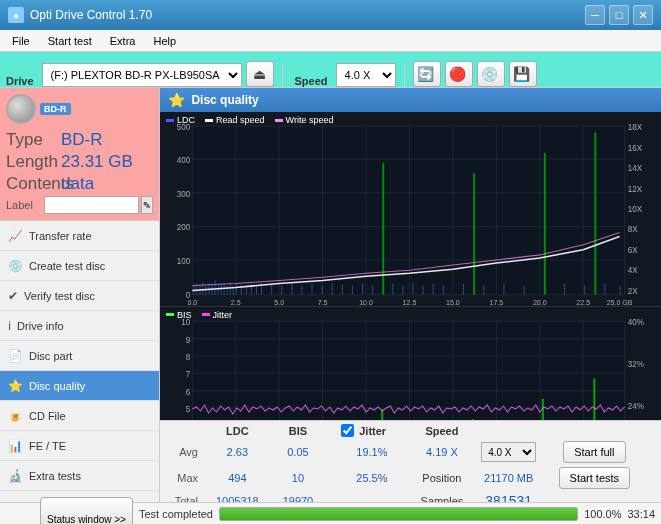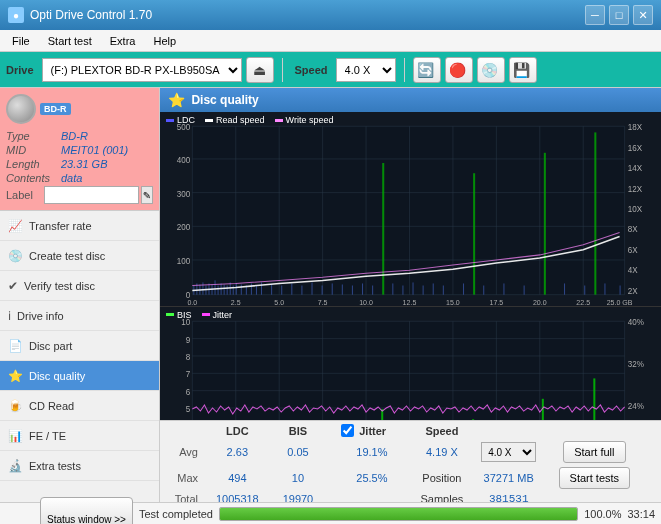--- a/index.html
+++ b/index.html
@@ -28,25 +28,25 @@
       height: 22px;
       display: flex;
       align-items: center;
       padding: 8px 4px;
       gap: 2px;
     }
     .menu-item { padding: 2px 8px; cursor: pointer; font-size: 11px; color: #000; border-radius: 2px; }
 
     
     .toolbar {
-      background: #14b8a6;
+      background: #5eead4;
       border-bottom: 1px solid #ccc;
       height: 36px;
       display: flex;
-      align-items: center;
+      align-items: flex-end;
       padding: 0 6px;
       gap: 4px;
     }
     .toolbar-label { font-size: 11px; font-weight: 600; color: #333; margin-right: 4px; }
     .drive-select {
       height: 24px;
       border: 1px solid #aaa;
       background: white;
       font-size: 11px;
       padding: 0 4px;
@@ -93,21 +93,21 @@
     }
     .disc-icon { width: 30px; height: 30px; border-radius: 50%; background: radial-gradient(circle at 35% 35%, #ddd, #888); border: 2px solid #aaa; }
     .disc-type-badge {
       background: #4a90d9;
       color: white;
       font-size: 9px;
       font-weight: bold;
       padding: 1px 4px;
       border-radius: 2px;
     }
-    .disc-info-row { display: flex; font-size: 11px; margin-bottom: 2px; font-style: italic; }
+    .disc-info-row { display: flex; font-size: 17px; margin-bottom: 2px; }
     .disc-info-label { color: #555; width: 55px; }
     .disc-info-value { color: #1a5fb4; font-weight: 500; }
     .label-row { display: flex; align-items: center; margin-top: 2px; }
     .label-input { height: 18px; border: 1px solid #aaa; font-size: 10px; width: 95px; margin-left: 2px; }
     .label-edit-btn { width: 18px; height: 18px; margin-left: 2px; font-size: 10px; border: 1px solid #aaa; background: #e8e8e8; cursor: pointer; display: flex; align-items: center; justify-content: center; }
 
     .nav-list { flex: 1; }
     .nav-item {
       height: 30px;
       display: flex;
@@ -287,24 +287,20 @@
     <div class="disc-section">
       <div class="disc-header">
         <div class="disc-icon"></div>
         <span class="disc-type-badge">BD-R</span>
       </div>
       <div class="disc-info-row">
         <span class="disc-info-label">Type</span>
         <span class="disc-info-value">BD-R</span>
       </div>
       <div class="disc-info-row">
-        <span class="disc-info-label">MID</span>
-        <span class="disc-info-value">MEIT01 (001)</span>
-      </div>
-      <div class="disc-info-row">
         <span class="disc-info-label">Length</span>
         <span class="disc-info-value">23.31 GB</span>
       </div>
       <div class="disc-info-row">
         <span class="disc-info-label">Contents</span>
         <span class="disc-info-value">data</span>
       </div>
       <div class="label-row">
         <span class="disc-info-label">Label</span>
         <input class="label-input" type="text" value="" style="">
@@ -332,21 +328,21 @@
       <div class="nav-item">
         <span class="nav-icon">📄</span>
         <span>Disc part</span>
       </div>
       <div class="nav-item active">
         <span class="nav-icon">⭐</span>
         <span>Disc quality</span>
       </div>
       <div class="nav-item">
         <span class="nav-icon">🍺</span>
-        <span>CD Read</span>
+        <span>CD File</span>
       </div>
       <div class="nav-item">
         <span class="nav-icon">📊</span>
         <span>FE / TE</span>
       </div>
       <div class="nav-item">
         <span class="nav-icon">🔬</span>
         <span>Extra tests</span>
       </div>
     </div>
@@ -626,33 +622,33 @@
               <button class="start-btn">Start full</button>
             </td>
           </tr>
           <tr>
             <td class="row-label">Max</td>
             <td class="blue">494</td>
             <td class="blue">10</td>
             <td></td>
             <td class="blue">25.5%</td>
             <td style="font-size:11px;color:#333;">Position</td>
-            <td style="font-size:11px;color:#1a5fb4;">37271 MB</td>
+            <td style="font-size:11px;color:#1a5fb4;">21170 MB</td>
             <td>
               <button class="start-btn">Start tests</button>
             </td>
           </tr>
           <tr>
             <td class="row-label">Total</td>
             <td class="blue">1005318</td>
             <td class="blue">19970</td>
             <td></td>
             <td></td>
             <td style="font-size:11px;color:#333;">Samples</td>
-            <td style="font-size:11px;color:#1a5fb4;font-family:Liberation Mono, monospace;">381531</td>
+            <td style="font-size:14px;color:#1a5fb4;">381531</td>
             <td></td>
           </tr>
         </tbody>
       </table>
     </div>
   </div>
 </div>
 
 <div class="status-bar">
   <button class="status-btn">Status window &gt;&gt;</button>

